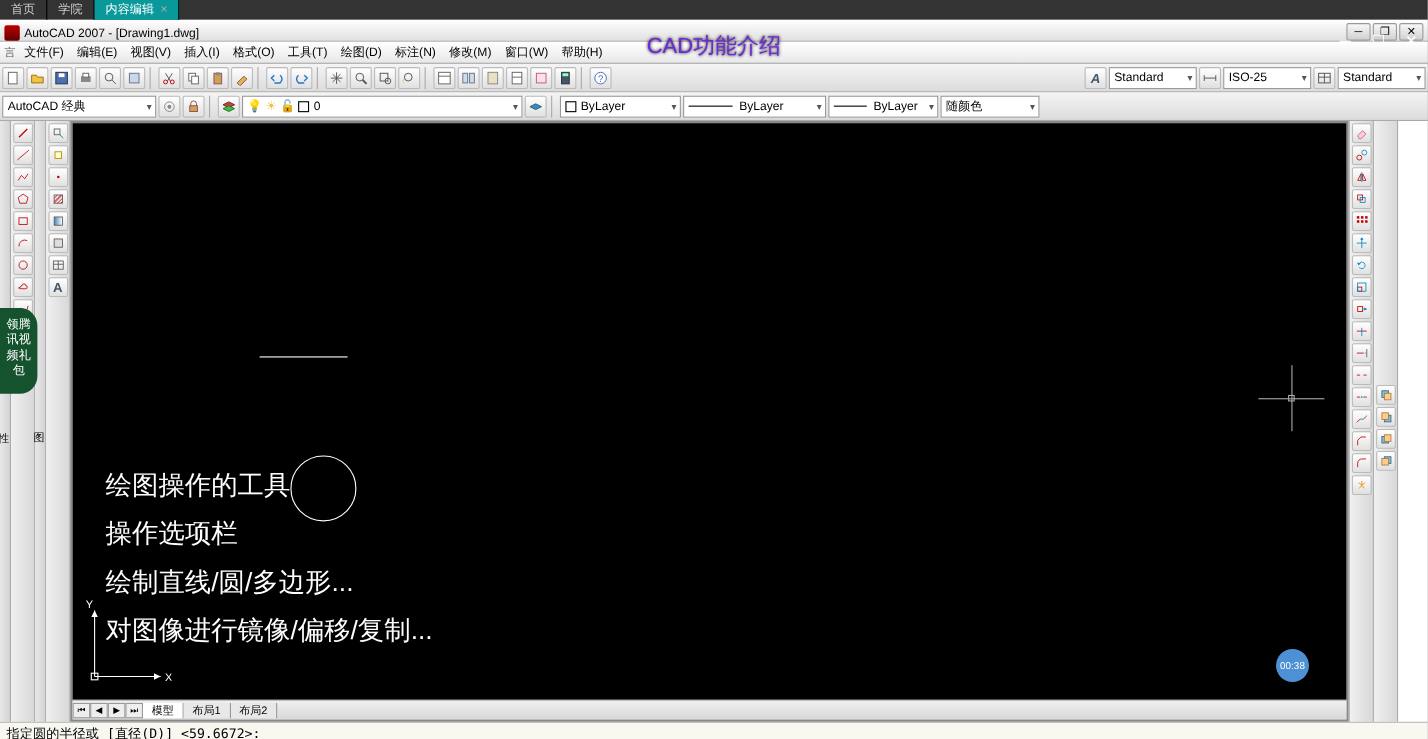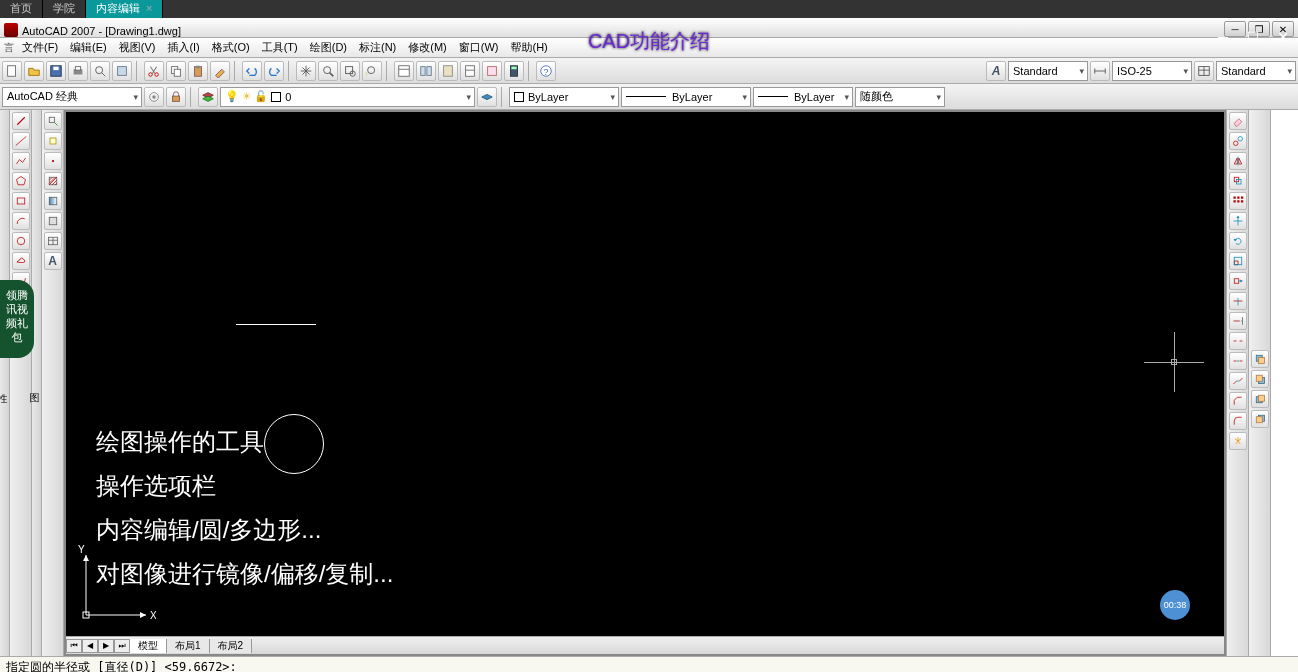--- a/index.html
+++ b/index.html
@@ -432,21 +432,21 @@
           <line x1="10" y1="70" x2="10" y2="10" stroke="#fff"></line>
           <polygon points="10,10 7,16 13,16" fill="#fff"></polygon>
           <rect x="7" y="67" width="6" height="6" fill="none" stroke="#fff"></rect>
           <text x="74" y="74" fill="#fff" font-size="10">X</text>
           <text x="2" y="8" fill="#fff" font-size="10">Y</text>
         </svg>
       </div>
       <div class="tutorial">
         <div>绘图操作的工具</div>
         <div>操作选项栏</div>
-        <div>内容编辑/圆/多边形...</div>
+        <div>绘制直线/圆/多边形...</div>
         <div>对图像进行镜像/偏移/复制...</div>
       </div>
     </div>
     <div class="layout-tabs">
       <div class="lt-nav">
         <div class="lt-btn">⏮</div>
         <div class="lt-btn">◀</div>
         <div class="lt-btn">▶</div>
         <div class="lt-btn">⏭</div>
       </div>

